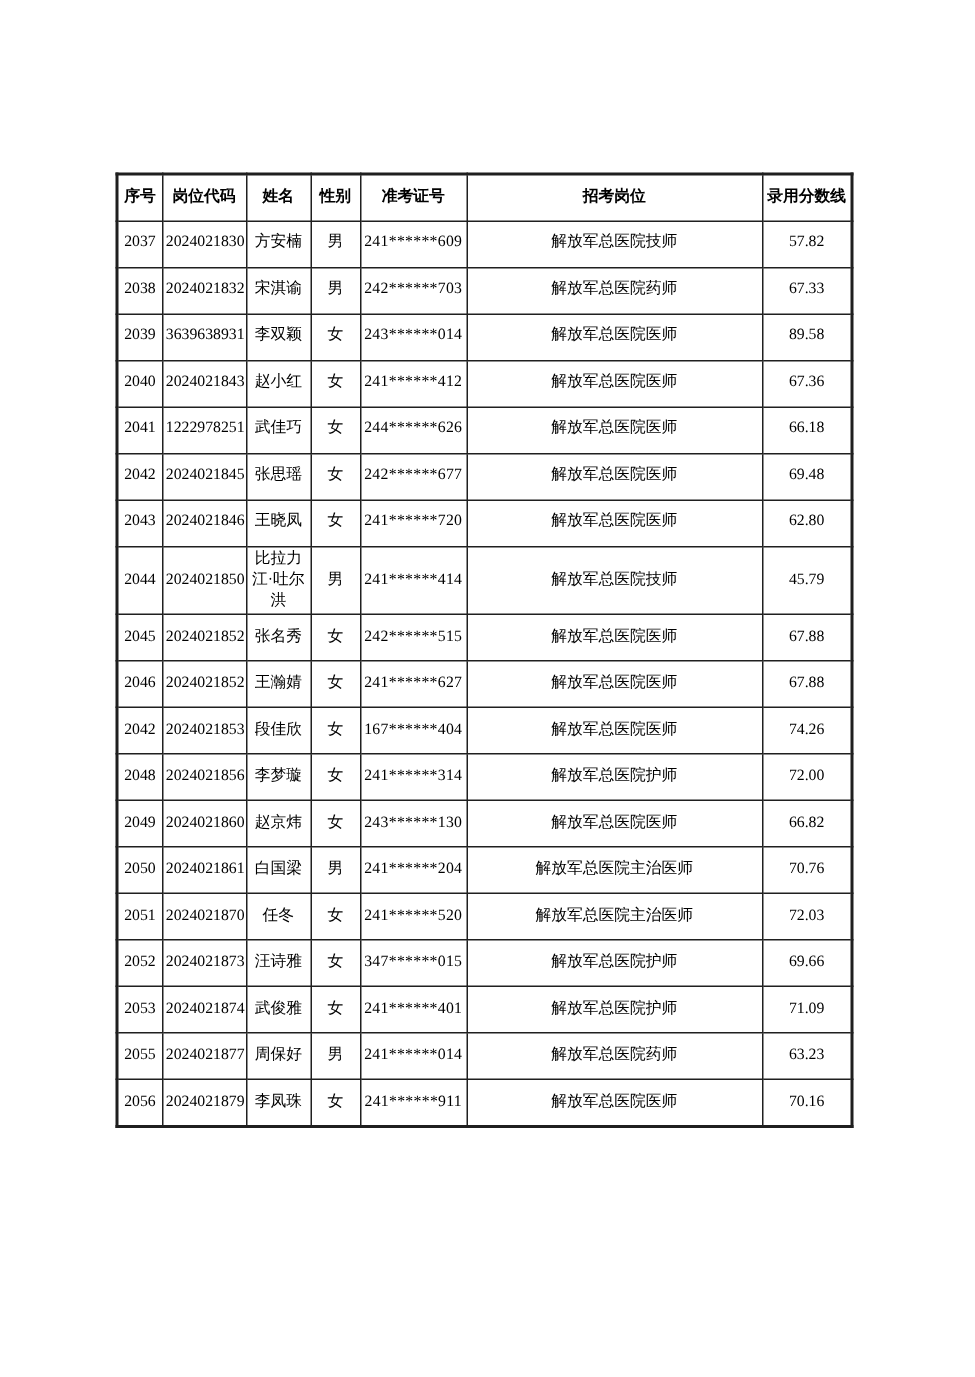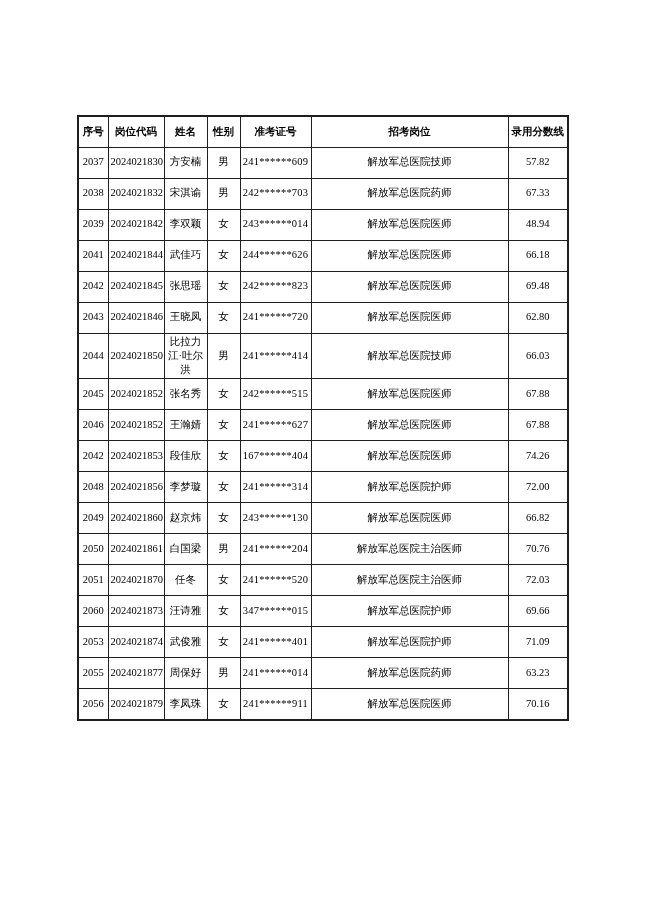--- a/index.html
+++ b/index.html
@@ -94,62 +94,71 @@
           <td class="col-serial">2038</td>
           <td class="col-position-code">2024021832</td>
           <td class="col-name">宋淇谕</td>
           <td class="col-gender">男</td>
           <td class="col-ticket-number">242******703</td>
           <td class="col-recruit-position">解放军总医院药师</td>
           <td class="col-score-line">67.33</td>
         </tr>
         <tr>
           <td class="col-serial">2039</td>
-          <td class="col-position-code">2024021842</td>
+          <td class="col-position-code">3639638931</td>
           <td class="col-name">李双颖</td>
           <td class="col-gender">女</td>
           <td class="col-ticket-number">243******014</td>
           <td class="col-recruit-position">解放军总医院医师</td>
-          <td class="col-score-line">48.94</td>
+          <td class="col-score-line">89.58</td>
+        </tr>
+        <tr>
+          <td class="col-serial">2040</td>
+          <td class="col-position-code">2024021843</td>
+          <td class="col-name">赵小红</td>
+          <td class="col-gender">女</td>
+          <td class="col-ticket-number">241******412</td>
+          <td class="col-recruit-position">解放军总医院医师</td>
+          <td class="col-score-line">67.36</td>
         </tr>
         <tr>
           <td class="col-serial">2041</td>
-          <td class="col-position-code">2024021844</td>
+          <td class="col-position-code">1222978251</td>
           <td class="col-name">武佳巧</td>
           <td class="col-gender">女</td>
           <td class="col-ticket-number">244******626</td>
           <td class="col-recruit-position">解放军总医院医师</td>
           <td class="col-score-line">66.18</td>
         </tr>
         <tr>
           <td class="col-serial">2042</td>
           <td class="col-position-code">2024021845</td>
           <td class="col-name">张思瑶</td>
           <td class="col-gender">女</td>
-          <td class="col-ticket-number">242******823</td>
+          <td class="col-ticket-number">242******677</td>
           <td class="col-recruit-position">解放军总医院医师</td>
           <td class="col-score-line">69.48</td>
         </tr>
         <tr>
           <td class="col-serial">2043</td>
           <td class="col-position-code">2024021846</td>
           <td class="col-name">王晓凤</td>
           <td class="col-gender">女</td>
           <td class="col-ticket-number">241******720</td>
           <td class="col-recruit-position">解放军总医院医师</td>
           <td class="col-score-line">62.80</td>
         </tr>
         <tr>
           <td class="col-serial">2044</td>
           <td class="col-position-code">2024021850</td>
           <td class="col-name">比拉力江·吐尔洪</td>
           <td class="col-gender">男</td>
           <td class="col-ticket-number">241******414</td>
           <td class="col-recruit-position">解放军总医院技师</td>
-          <td class="col-score-line">66.03</td>
+          <td class="col-score-line">45.79</td>
         </tr>
         <tr>
           <td class="col-serial">2045</td>
           <td class="col-position-code">2024021852</td>
           <td class="col-name">张名秀</td>
           <td class="col-gender">女</td>
           <td class="col-ticket-number">242******515</td>
           <td class="col-recruit-position">解放军总医院医师</td>
           <td class="col-score-line">67.88</td>
         </tr>
@@ -201,21 +210,21 @@
         <tr>
           <td class="col-serial">2051</td>
           <td class="col-position-code">2024021870</td>
           <td class="col-name">任冬</td>
           <td class="col-gender">女</td>
           <td class="col-ticket-number">241******520</td>
           <td class="col-recruit-position">解放军总医院主治医师</td>
           <td class="col-score-line">72.03</td>
         </tr>
         <tr>
-          <td class="col-serial">2060</td>
+          <td class="col-serial">2052</td>
           <td class="col-position-code">2024021873</td>
           <td class="col-name">汪诗雅</td>
           <td class="col-gender">女</td>
           <td class="col-ticket-number">347******015</td>
           <td class="col-recruit-position">解放军总医院护师</td>
           <td class="col-score-line">69.66</td>
         </tr>
         <tr>
           <td class="col-serial">2053</td>
           <td class="col-position-code">2024021874</td>

